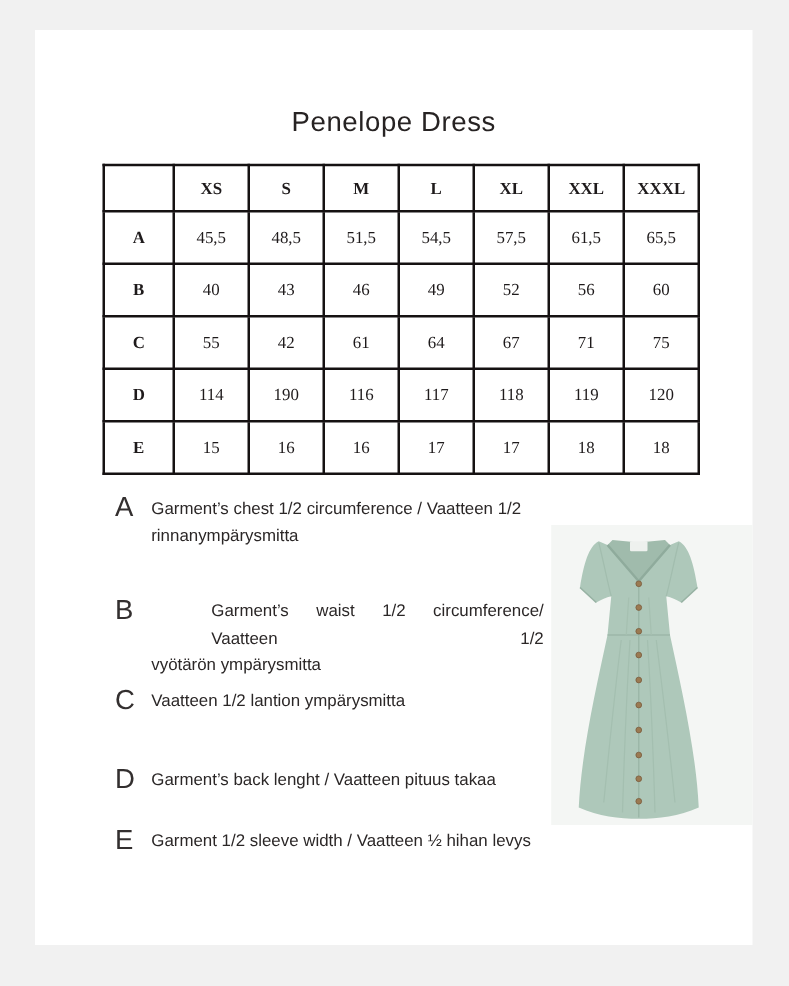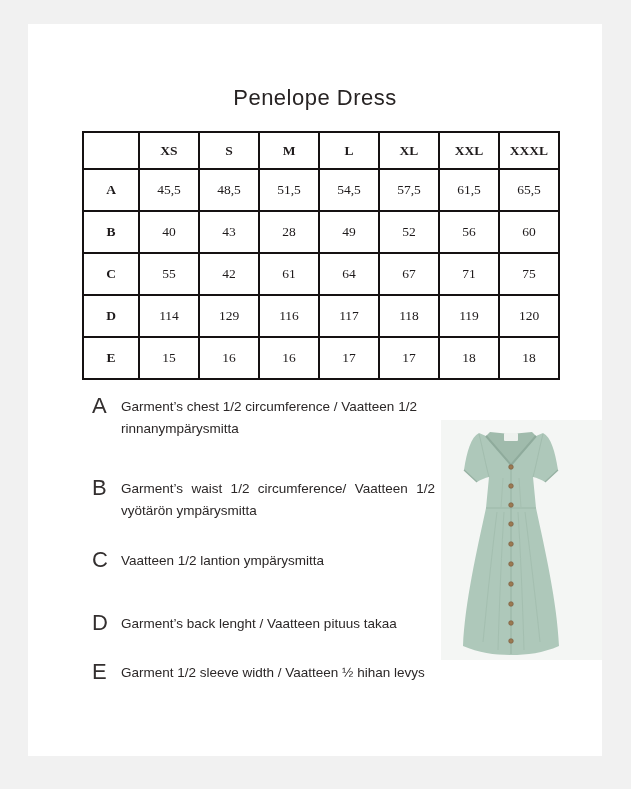--- a/index.html
+++ b/index.html
@@ -37,21 +37,21 @@
 
   
   .desc{position:absolute;left:64px;display:flex;gap:11px;}
   .letter{
     width:18px;flex:0 0 18px;
     font-size:22px;font-weight:400;color:#332f2f;
     line-height:21px;letter-spacing:0;
   }
   .dtext{width:314px;font-size:13.5px;color:#2b2727;line-height:21.5px;padding-top:1px;}
   .dline{display:block;white-space:nowrap;}
-  .dline.just{white-space:normal;text-align:justify;text-align-last:justify;}
+  .dline.just{white-space:normal;text-align:justify;text-align-last:justify;margin-left:48px;}
   .dline:empty{display:none;}
 
   
   .photo{
     position:absolute;left:413px;top:396px;width:161px;height:240px;
     background:#f4f6f4;
   }
   .photo svg{display:block;}
 
   
@@ -100,40 +100,40 @@
             <td>51,5</td>
             <td>54,5</td>
             <td>57,5</td>
             <td>61,5</td>
             <td>65,5</td>
           </tr>
           <tr class="datarow">
             <th>B</th>
             <td>40</td>
             <td>43</td>
-            <td>28</td>
+            <td>46</td>
             <td>49</td>
             <td>52</td>
             <td>56</td>
             <td>60</td>
           </tr>
           <tr class="datarow">
             <th>C</th>
             <td>55</td>
             <td>42</td>
             <td>61</td>
             <td>64</td>
             <td>67</td>
             <td>71</td>
             <td>75</td>
           </tr>
           <tr class="datarow">
             <th>D</th>
             <td>114</td>
-            <td>129</td>
+            <td>190</td>
             <td>116</td>
             <td>117</td>
             <td>118</td>
             <td>119</td>
             <td>120</td>
           </tr>
           <tr class="datarow">
             <th>E</th>
             <td>15</td>
             <td>16</td>

